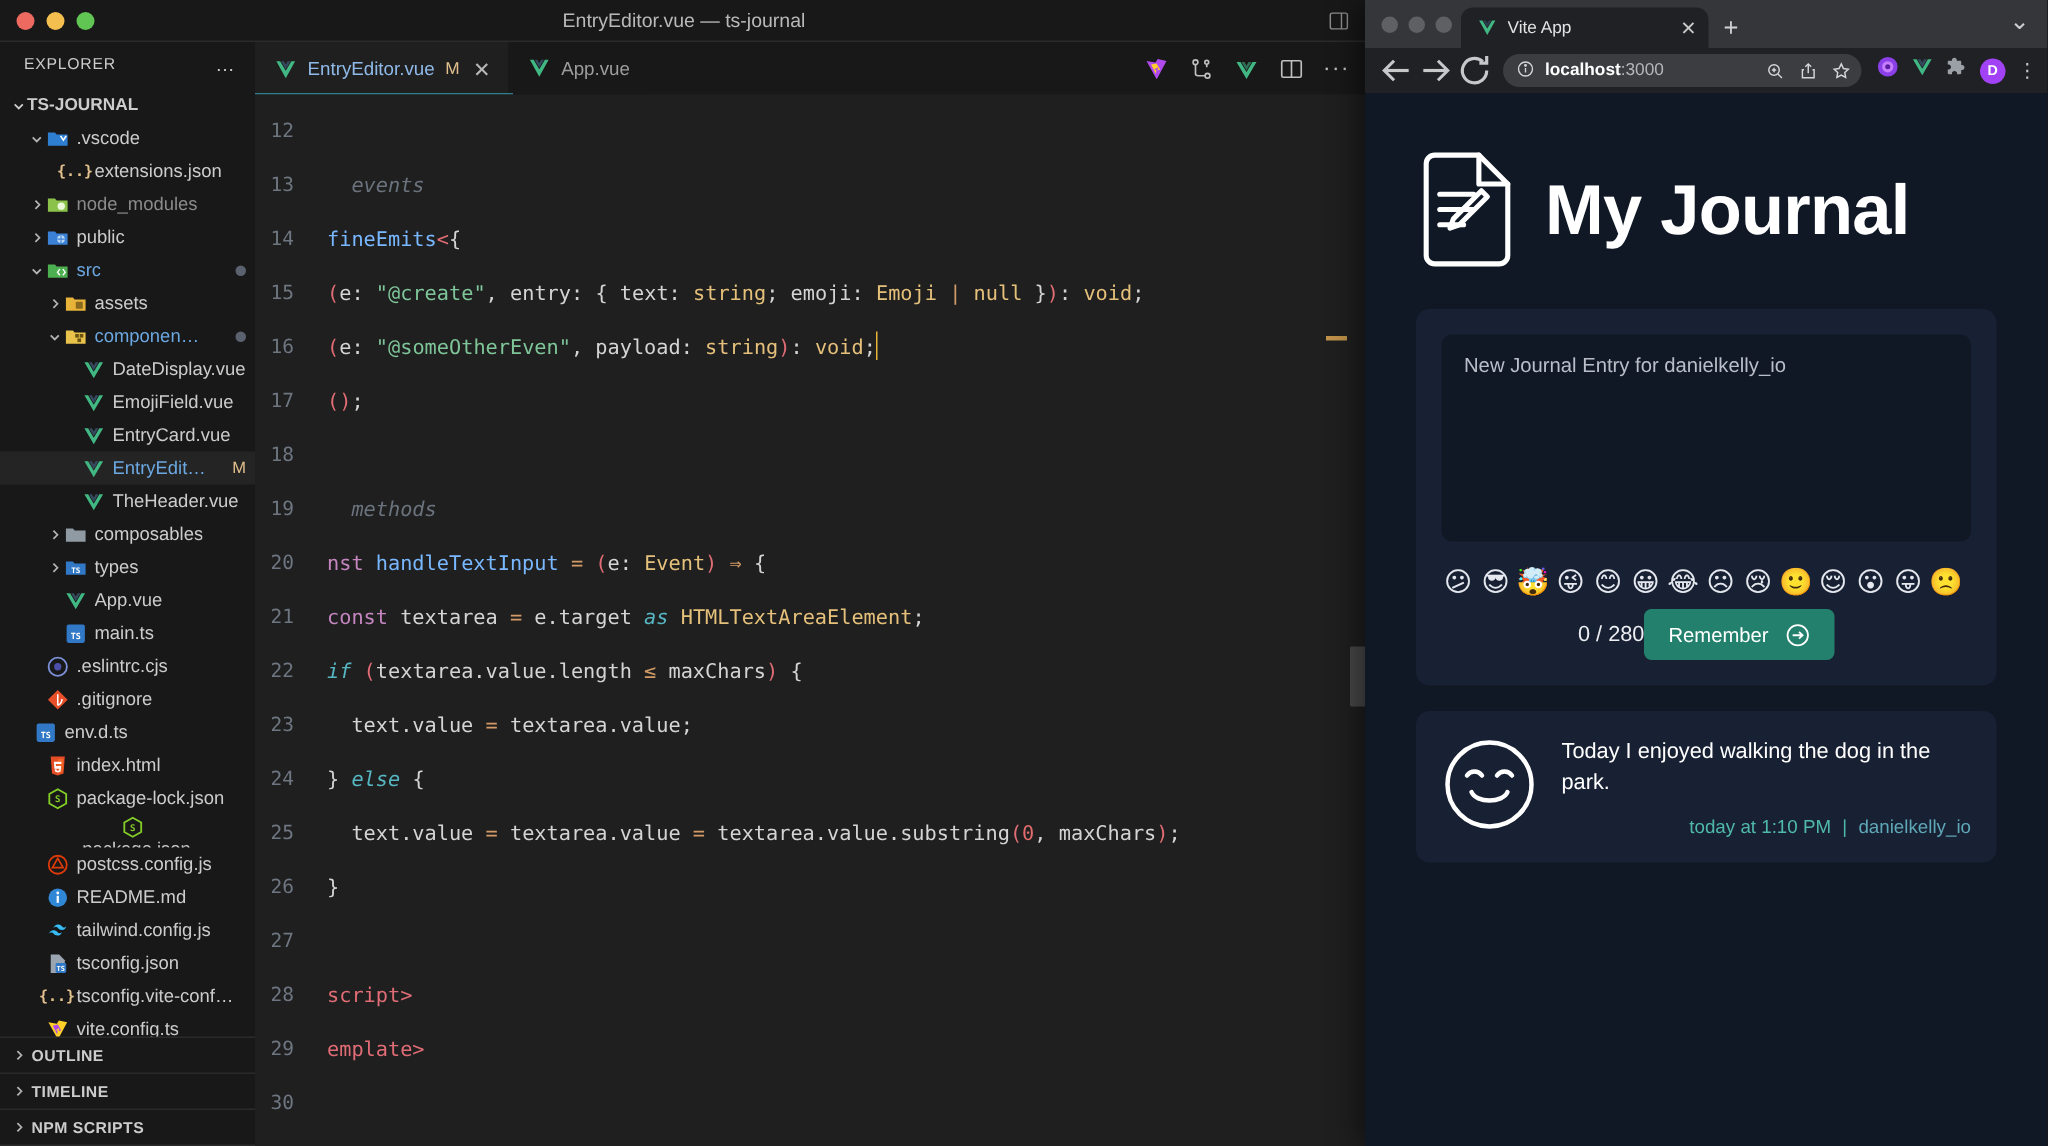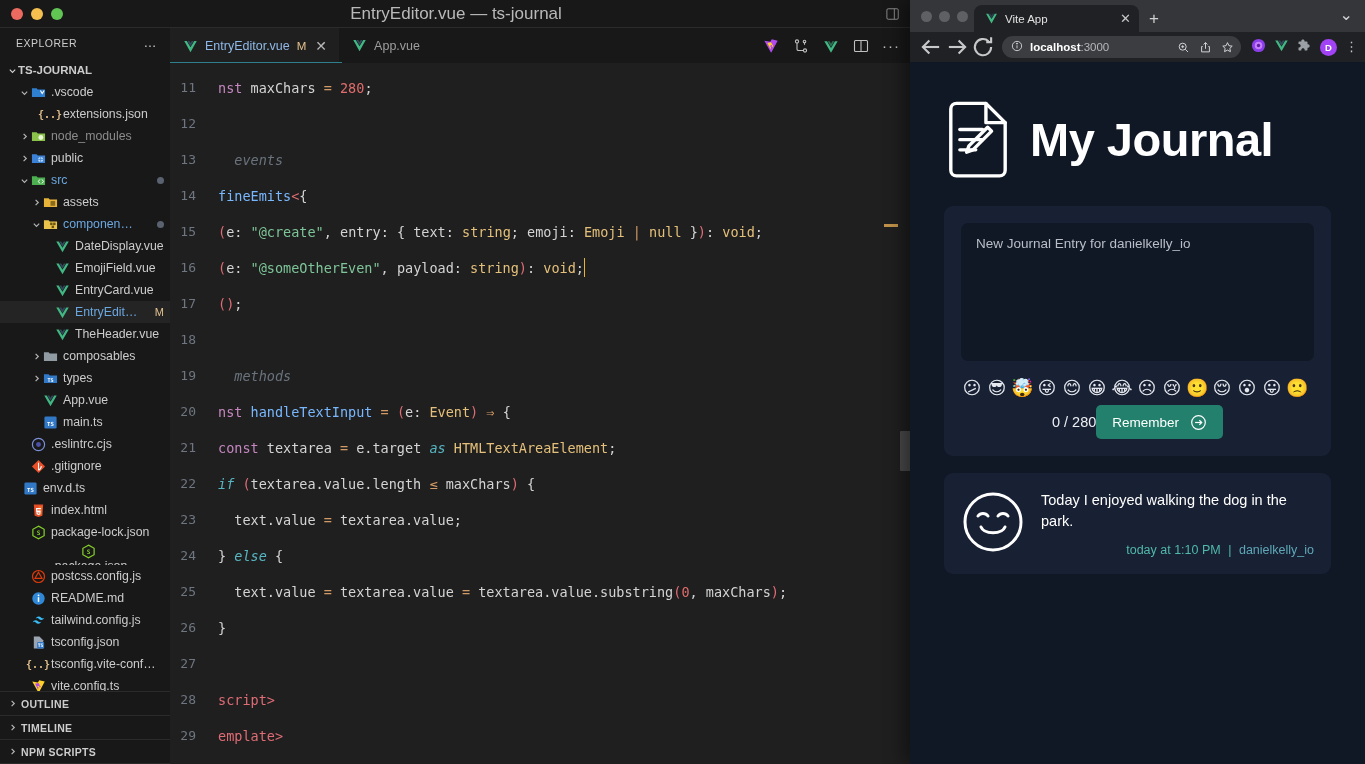--- a/index.html
+++ b/index.html
@@ -15,21 +15,21 @@
   .vscode { position: absolute; left: 0; top: 0; width: 912px; height: 764px; background: #1f1f1f; }
   .vs-titlebar {
     height: 28px; background: #181818; display: flex; align-items: center;
     position: relative; border-bottom: 1px solid #2b2b2b;
   }
   .traffic { display: flex; gap: 8px; padding-left: 11px; }
   .tl { width: 12px; height: 12px; border-radius: 50%; }
   .tl.r { background: #ec6a5f; } .tl.y { background: #f5bf4f; } .tl.g { background: #61c554; }
   .vs-title {
     position: absolute; left: 0; right: 0; text-align: center;
-    font-size: 17px; color: #b9b9b9; pointer-events: none;
+    font-size: 13px; color: #b9b9b9; pointer-events: none;
   }
   .vs-layout-icon { position: absolute; right: 12px; top: 7px; width: 14px; height: 13px; opacity: .72; }
 
   .vs-body { display: flex; height: 736px; }
 
   
   .sidebar { width: 170px; background: #181818; display: flex; flex-direction: column; flex: none; }
   .sb-header {
     display: flex; align-items: center; justify-content: space-between;
     padding: 9px 12px 9px 16px; font-size: 10.5px; letter-spacing: .5px;
@@ -611,24 +611,20 @@
                   <line x1="8" y1="2.5" x2="8" y2="13.5"></line>
               </svg>
             </span>
             <span class="ta" style="color:#c0c0c0;font-size:15px;line-height:6px;letter-spacing:1px;">···</span>
           </div>
           <div class="tab-underline"></div>
         </div>
 
         <div class="codearea">
           <div class="code" id="code">
-              <div class="cl">
-                <span class="ln">11</span>
-                <span class="ctext"><span class="t-kw">nst</span> <span class="t-plain">maxChars</span> <span class="t-op">=</span> <span class="t-num">280</span><span class="t-plain">;</span></span>
-              </div>
               <div class="cl">
                 <span class="ln">12</span>
                 <span class="ctext"></span>
               </div>
               <div class="cl">
                 <span class="ln">13</span>
                 <span class="ctext"><span class="t-cmt">  events</span></span>
               </div>
               <div class="cl">
                 <span class="ln">14</span>

